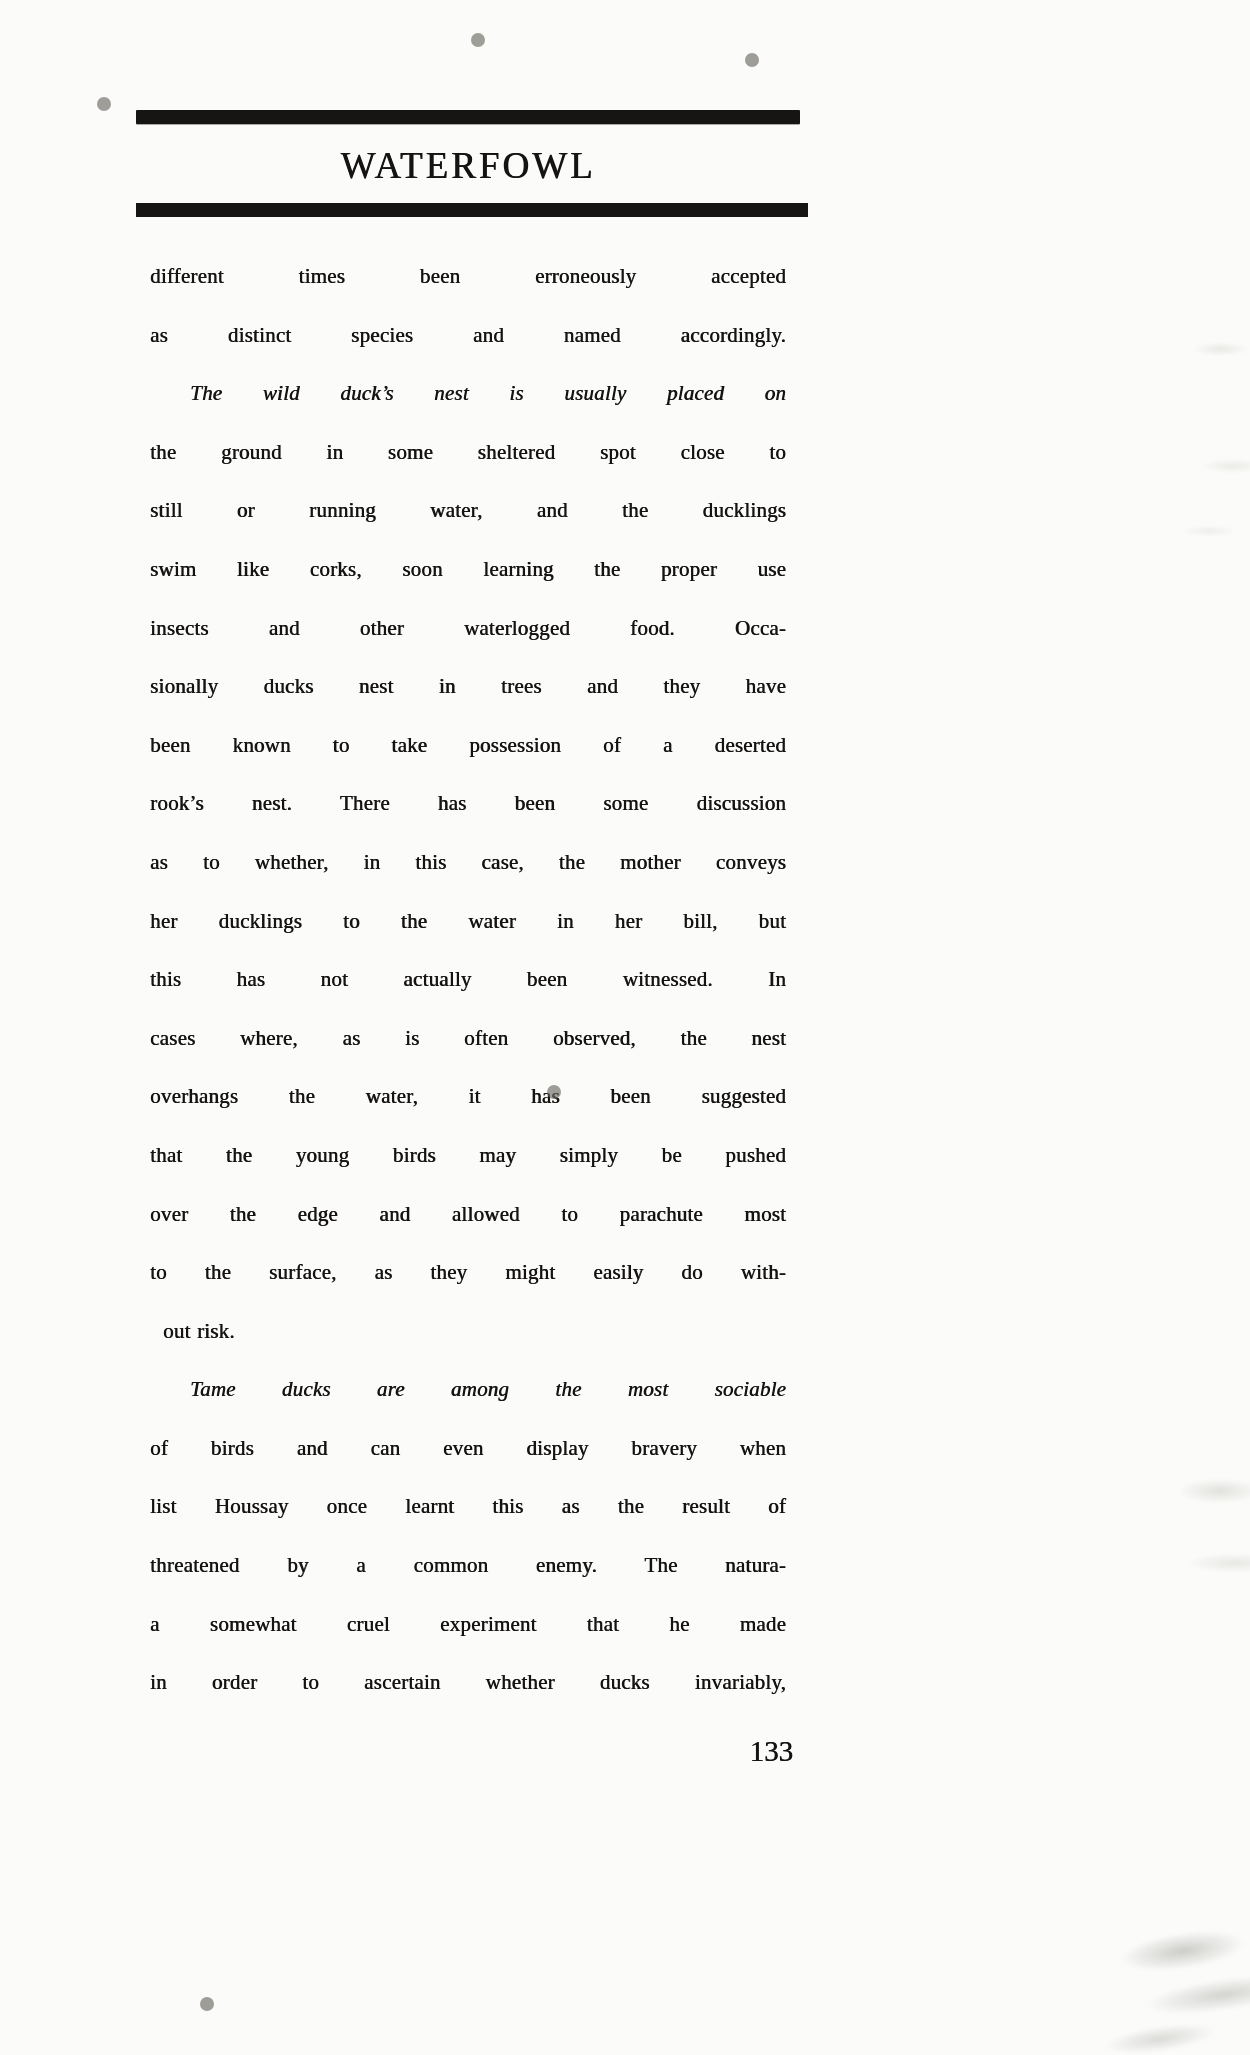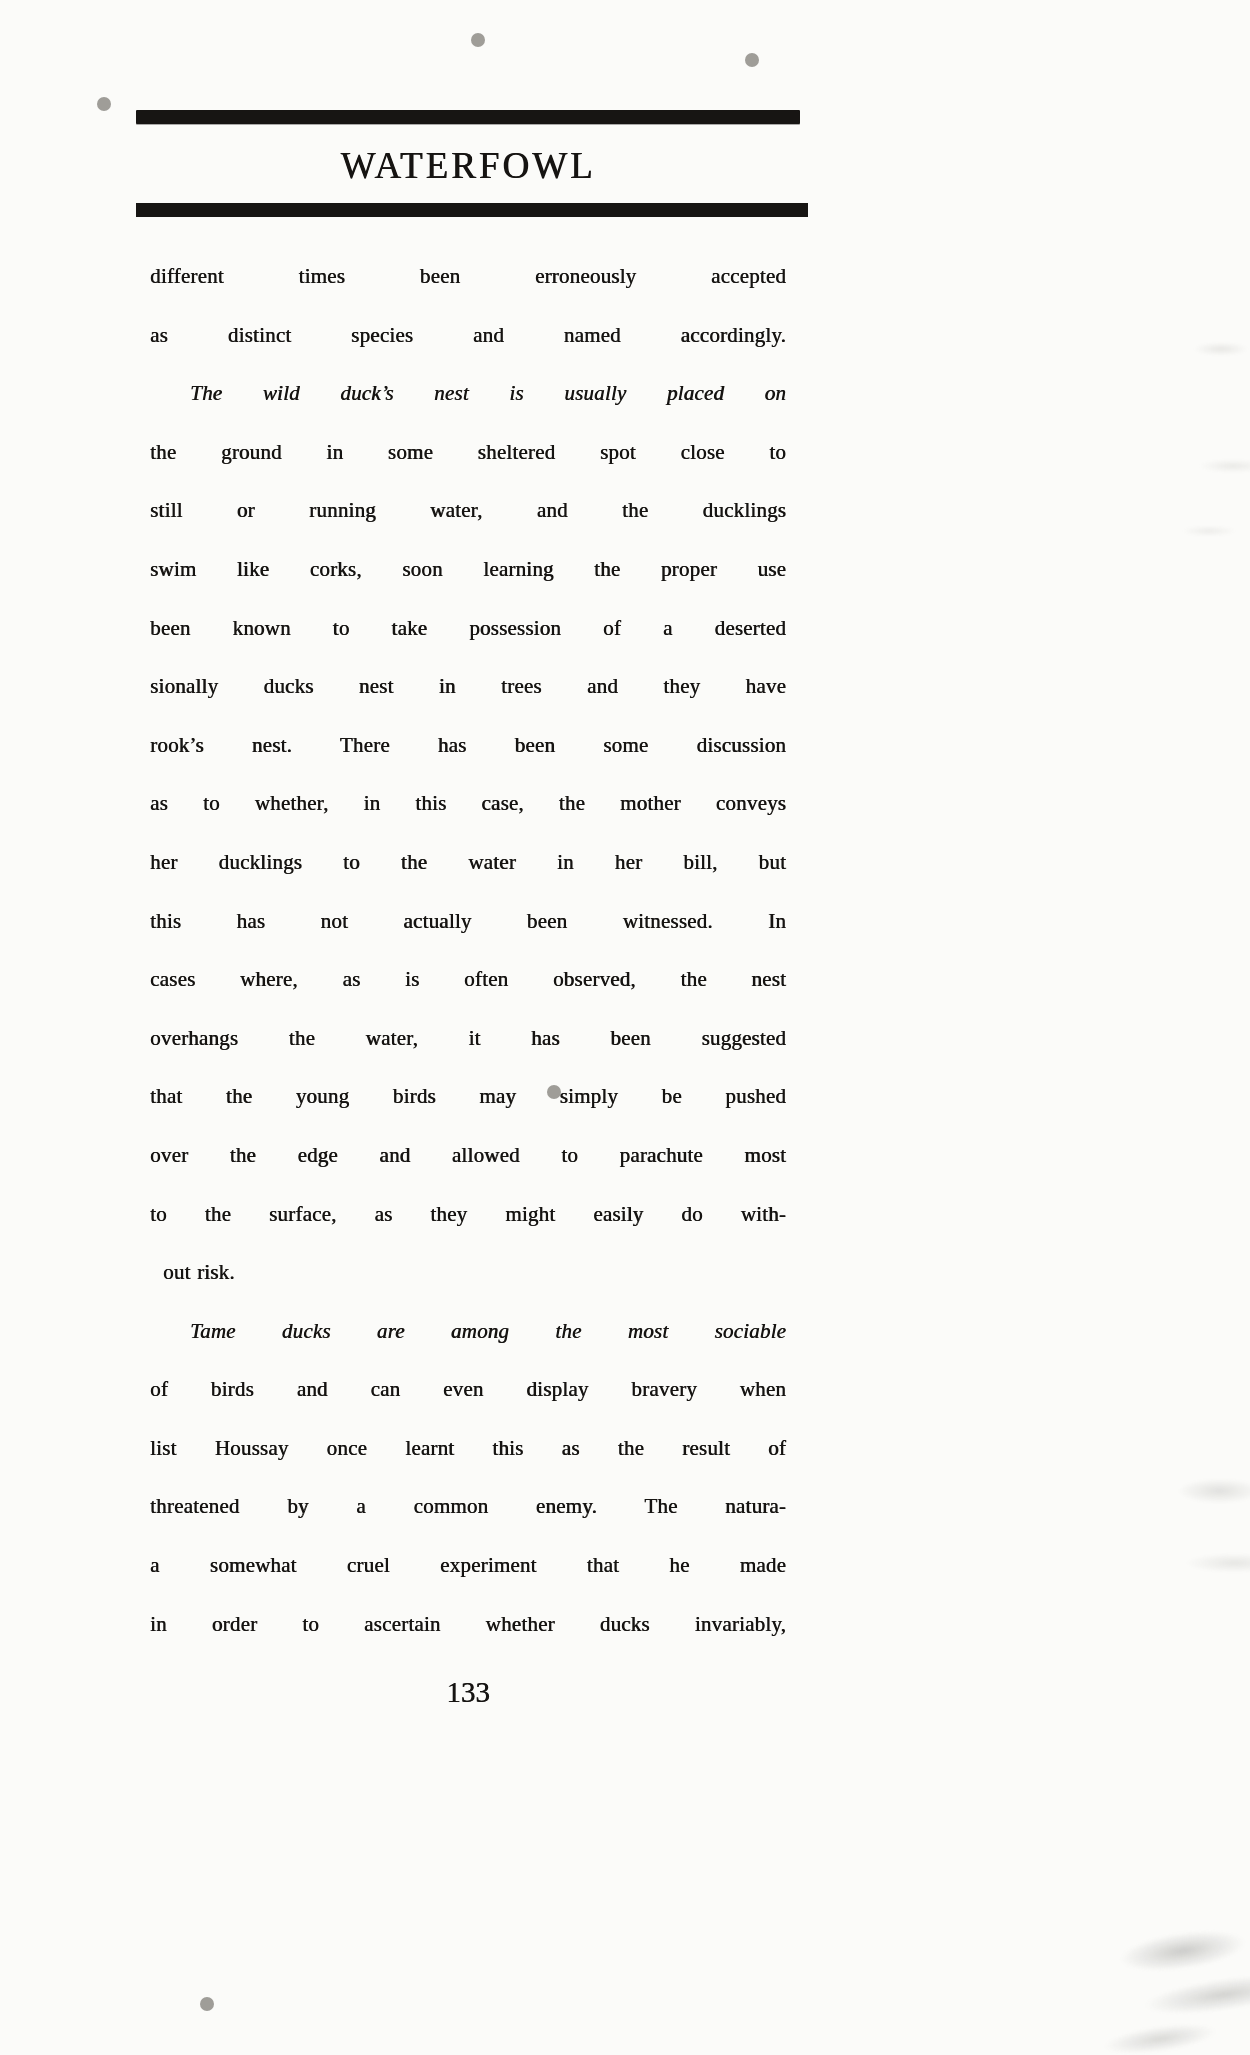--- a/index.html
+++ b/index.html
@@ -50,21 +50,21 @@
     text-align: justify;
     text-align-last: justify;
     text-shadow: 0.55px 0 0 currentColor;
     white-space: normal;
   }
   .line.indent { text-indent: 40px; font-style: italic; }
   .line.para-end { text-align-last: left; margin-left: 13px; }
 
   .page-number {
     margin-top: 9px;
-    text-align: center;
+    text-align: right;
     font-size: 29px;
     text-shadow: 0.5px 0 0 currentColor;
   }
 
   
   .speck {
     position: absolute;
     background: #6d6a64;
     border-radius: 50%;
     opacity: .65;
@@ -113,22 +113,23 @@
 
     <div class="body-text">
 
       <div class="line">different times been erroneously accepted</div>
       <div class="line">as distinct species and named accordingly.</div>
 
       <div class="line indent">The wild duck’s nest is usually placed on</div>
       <div class="line">the ground in some sheltered spot close to</div>
       <div class="line">still or running water, and the ducklings</div>
       <div class="line">swim like corks, soon learning the proper use</div>
+      <div class="line">insects and other waterlogged food. Occa-</div>
+      <div class="line">sionally ducks nest in trees and they have</div>
       <div class="line">been known to take possession of a deserted</div>
-      <div class="line">sionally ducks nest in trees and they have</div>
       <div class="line">rook’s nest. There has been some discussion</div>
       <div class="line">as to whether, in this case, the mother conveys</div>
       <div class="line">her ducklings to the water in her bill, but</div>
       <div class="line">this has not actually been witnessed. In</div>
       <div class="line">cases where, as is often observed, the nest</div>
       <div class="line">overhangs the water, it has been suggested</div>
       <div class="line">that the young birds may simply be pushed</div>
       <div class="line">over the edge and allowed to parachute most</div>
       <div class="line">to the surface, as they might easily do with-</div>
       <div class="line para-end">out risk.</div>

